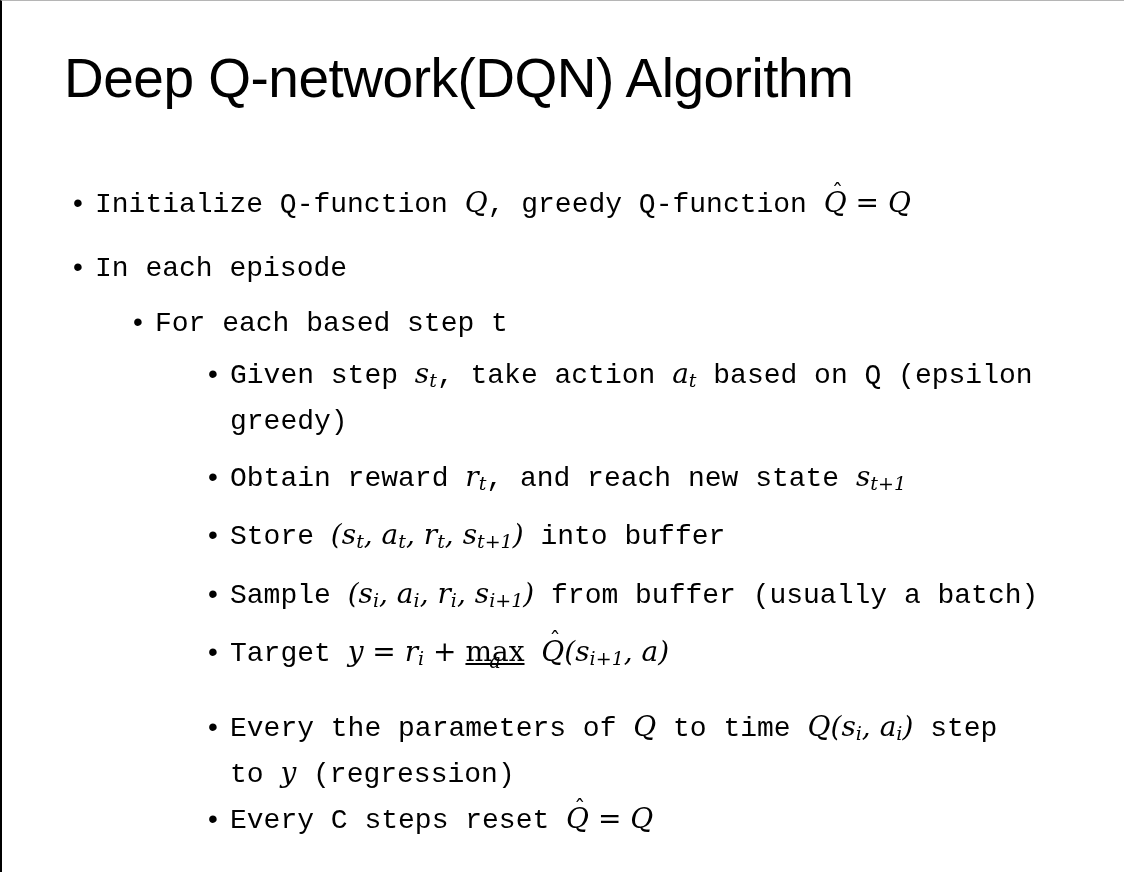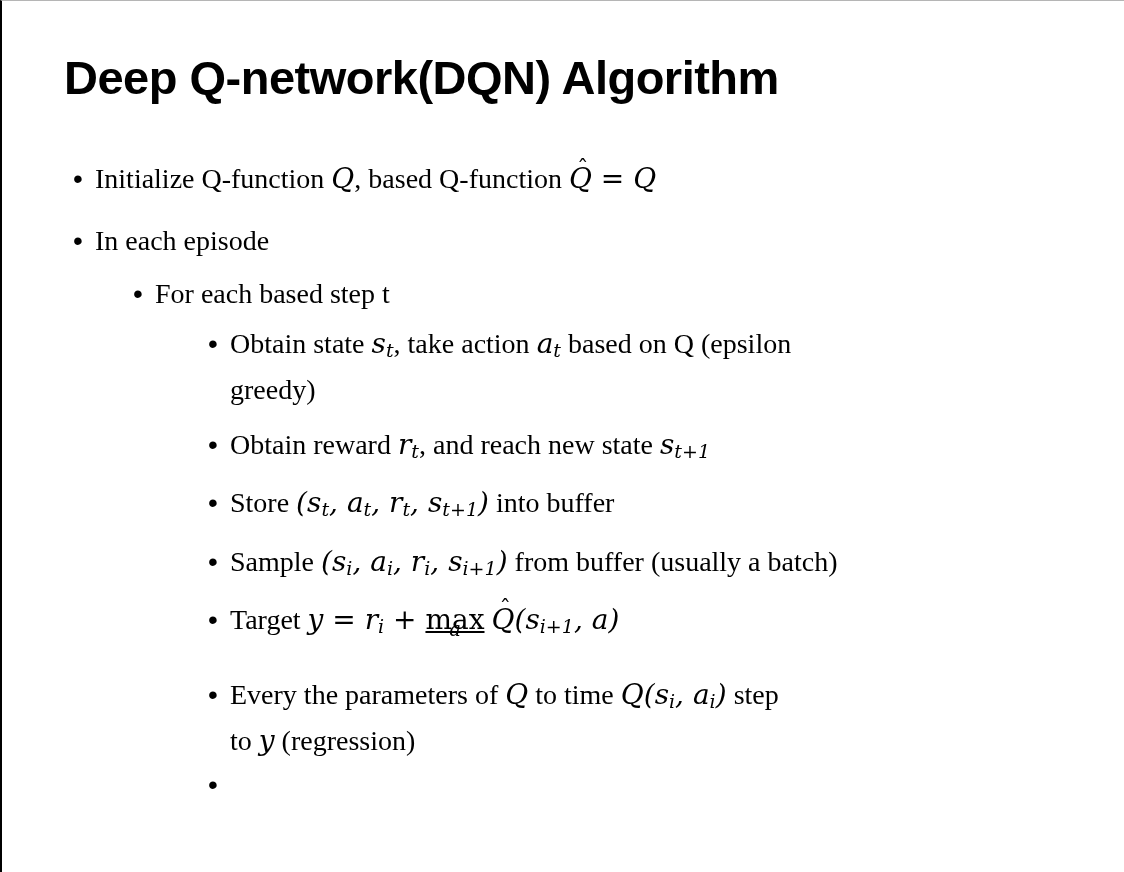--- a/index.html
+++ b/index.html
@@ -12,42 +12,42 @@
   }
   .slide {
     box-sizing: border-box;
     width: 1124px; height: 872px;
     border-left: 2px solid #000000;
     border-top: 1px solid #b5b5b5;
     padding-top: 50px;
     background: #ffffff;
   }
   .title {
-    margin: 0 0 54px 62px;
-    font-size: 47px;
+    margin: 0 0 78px 62px;
+    font-size: 55px;
     line-height: 54px;
-    font-weight: 700;
+    font-weight: 400;
     letter-spacing: -0.5px;
     white-space: nowrap;
   }
   .bullets { width: 100%; }
   .bullet {
     display: flex;
     align-items: flex-start;
     font-size: 28px;
     line-height: 40px;
     margin-bottom: 12px;
   }
   .l1 { padding-left: 71px; }
   .l2 { padding-left: 131px; }
   .l3 { padding-left: 206px; }
   .dot { flex: none; width: 22px; }
   .content { flex: 1; min-width: 0; }
   .line { line-height: 40px; white-space: nowrap; }
-  .txt { font-family: Liberation Serif, serif; }
+  .txt { font-family: Liberation Mono, monospace; }
   .math {
     font-family: "DejaVu Serif", serif;
     font-style: italic;
   }
   .msub {
     font-family: "DejaVu Serif", serif;
     font-style: italic;
     font-size: 0.68em;
     vertical-align: -0.22em;
   }
@@ -86,39 +86,39 @@
 </style>
 </head>
 <body>
 
 <div class="slide">
   <h1 class="title">Deep Q-network(DQN) Algorithm</h1>
   <div class="bullets">
       <div class="bullet l1">
         <span class="dot">•</span>
         <div class="content">
-          <div class="line"><span class="txt">Initialize Q-function </span><span class="math">Q</span><span class="txt">, based Q-function </span><span class="math hat">Q</span><span class="math"> = </span><span class="math">Q</span></div>
+          <div class="line"><span class="txt">Initialize Q-function </span><span class="math">Q</span><span class="txt">, greedy Q-function </span><span class="math hat">Q</span><span class="math"> = </span><span class="math">Q</span></div>
         </div>
       </div>
       <div class="bullet l1">
         <span class="dot">•</span>
         <div class="content">
           <div class="line"><span class="txt">In each episode</span></div>
         </div>
       </div>
       <div class="bullet l2">
         <span class="dot">•</span>
         <div class="content">
           <div class="line"><span class="txt">For each based step t</span></div>
         </div>
       </div>
       <div class="bullet l3">
         <span class="dot">•</span>
         <div class="content">
-          <div class="line"><span class="txt">Obtain state </span><span class="math">s<span class="msub">t</span></span><span class="txt">, take action </span><span class="math">a<span class="msub">t</span></span><span class="txt"> based on Q (epsilon</span></div>
+          <div class="line"><span class="txt">Given step </span><span class="math">s<span class="msub">t</span></span><span class="txt">, take action </span><span class="math">a<span class="msub">t</span></span><span class="txt"> based on Q (epsilon</span></div>
           <div class="line"><span class="txt">greedy)</span></div>
         </div>
       </div>
       <div class="bullet l3">
         <span class="dot">•</span>
         <div class="content">
           <div class="line"><span class="txt">Obtain reward </span><span class="math">r<span class="msub">t</span></span><span class="txt">, and reach new state </span><span class="math">s<span class="msub">t+1</span></span></div>
         </div>
       </div>
       <div class="bullet l3">
@@ -141,15 +141,18 @@
       </div>
       <div class="bullet l3">
         <span class="dot">•</span>
         <div class="content">
           <div class="line"><span class="txt">Every the parameters of </span><span class="math">Q</span><span class="txt"> to time </span><span class="math">Q</span><span class="math">(</span><span class="math">s<span class="msub">i</span></span><span class="math">, </span><span class="math">a<span class="msub">i</span></span><span class="math">)</span><span class="txt"> step</span></div>
           <div class="line"><span class="txt">to </span><span class="math">y</span><span class="txt"> (regression)</span></div>
         </div>
       </div>
       <div class="bullet l3">
         <span class="dot">•</span>
+        <div class="content">
+          <div class="line"><span class="txt">Every C steps reset </span><span class="math hat">Q</span><span class="math"> = </span><span class="math">Q</span></div>
+        </div>
       </div>
     </div>
 </div>
 
 </body></html>

